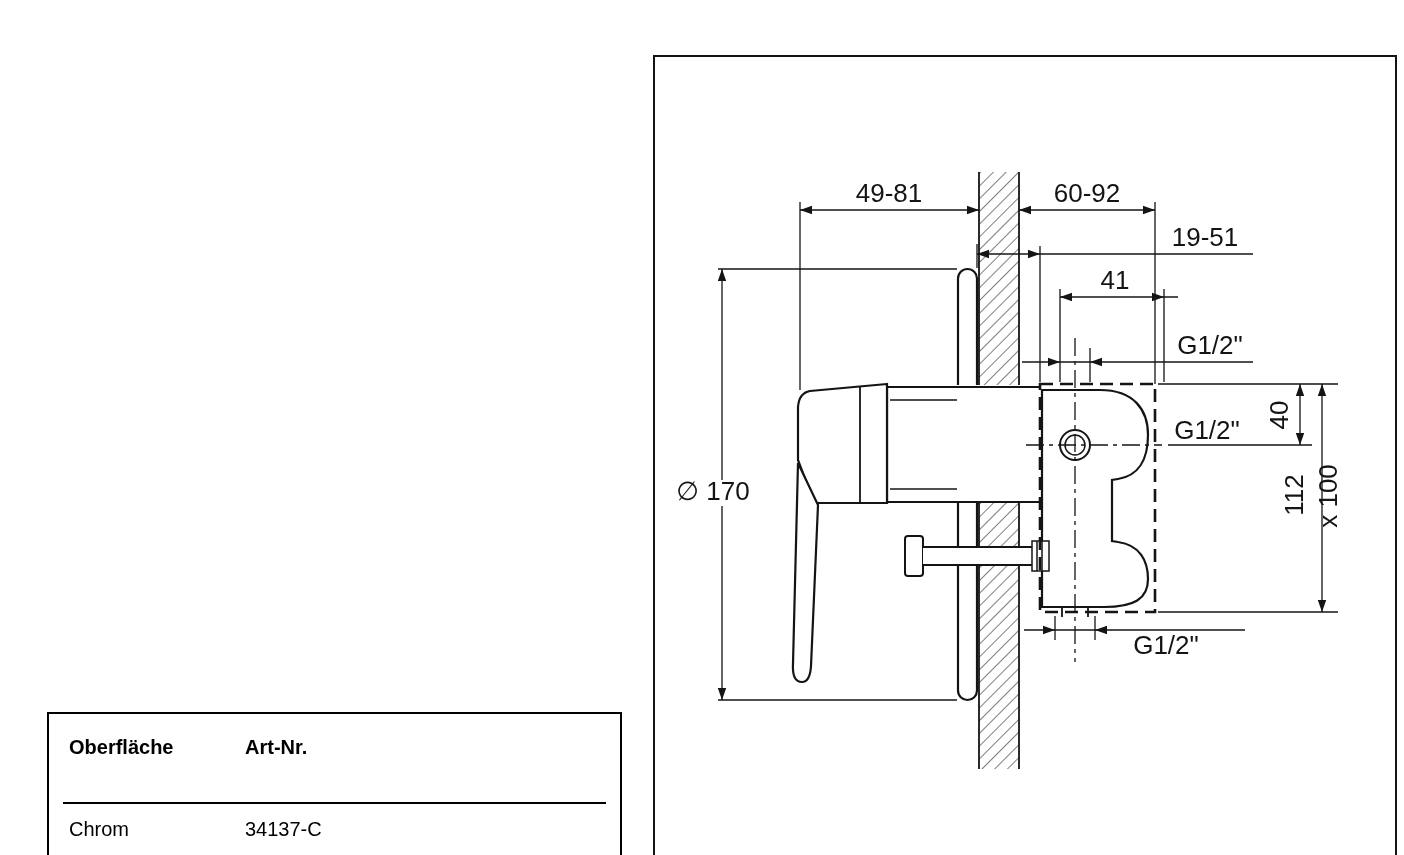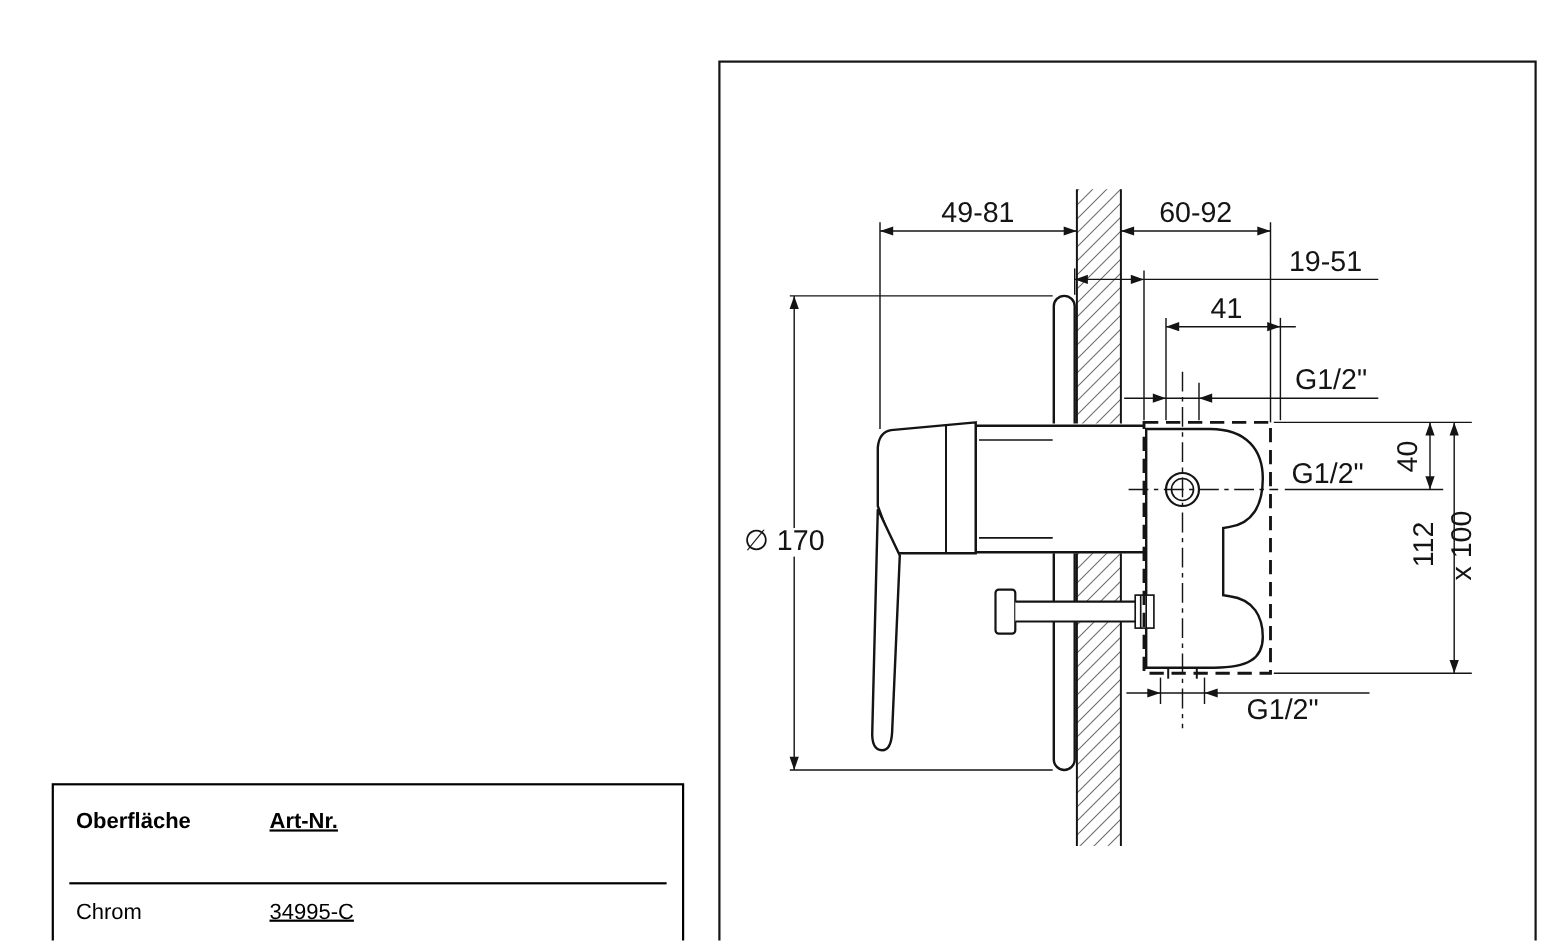--- a/index.html
+++ b/index.html
@@ -1,21 +1,21 @@
 <!DOCTYPE html>
 <html><head>
 <meta charset="utf-8">
 <style>
   html,body{margin:0;padding:0;background:#fff;width:1404px;height:855px;overflow:hidden;}
   .stage{position:relative;width:1404px;height:855px;background:#fff;font-family:"Liberation Sans",sans-serif;margin-top:32px;}
   svg.drawing{position:absolute;left:0;top:0;}
   .dt{font-family:"Liberation Sans",sans-serif;font-size:26px;fill:#141414;}
   .finish-table{position:absolute;left:47px;top:680px;width:575px;height:157px;border:2px solid #000;box-sizing:border-box;background:#fff;}
   .ft-c1{position:absolute;left:20px;white-space:nowrap;}
-  .ft-c2{position:absolute;left:196px;white-space:nowrap;text-decoration:underline;}
+  .ft-c2{position:absolute;left:196px;white-space:nowrap;}
   .ft-header{position:absolute;top:22px;left:0;right:0;font-weight:bold;font-size:20px;color:#000;}
   .ft-divider{position:absolute;top:88px;left:14px;right:14px;border-top:2px solid #000;}
   .ft-row{position:absolute;top:104px;left:0;right:0;font-size:20px;color:#000;}
 </style>
 </head>
 <body>
 
 <div class="stage">
 
   <svg class="drawing" width="1404" height="855" viewBox="0 0 1404 855">
@@ -138,17 +138,17 @@
   </svg>
 
   <div class="finish-table">
     <div class="ft-header">
       <span class="ft-c1">Oberfläche</span>
       <span class="ft-c2">Art-Nr.</span>
     </div>
     <div class="ft-divider"></div>
     <div class="ft-row">
       <span class="ft-c1">Chrom</span>
-      <span class="ft-c2">34995-C</span>
+      <span class="ft-c2">34137-C</span>
     </div>
   </div>
 
 </div>
 
 </body></html>

